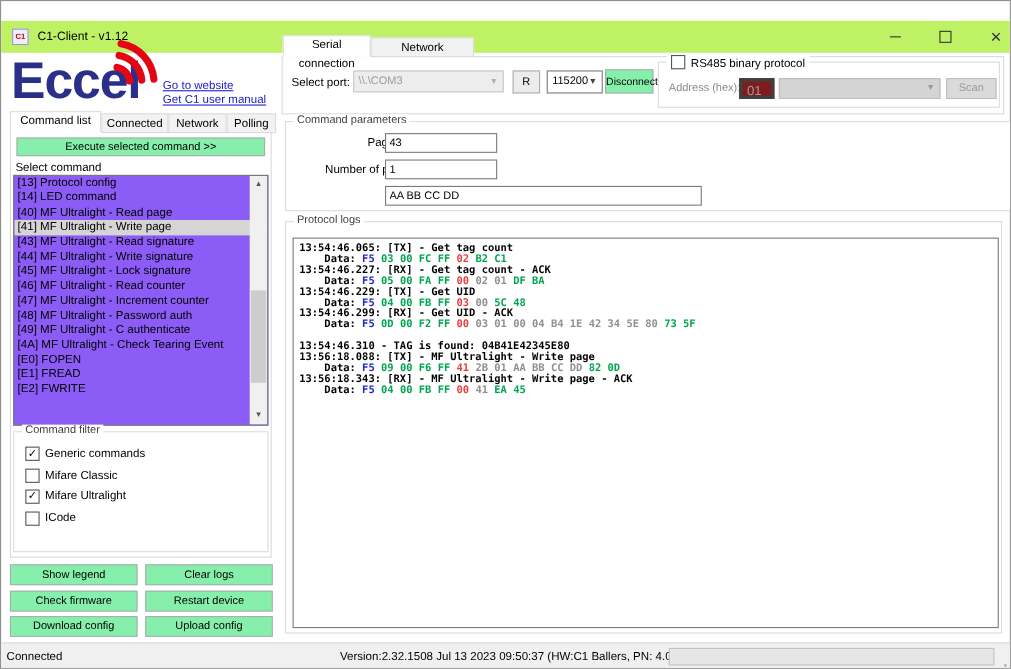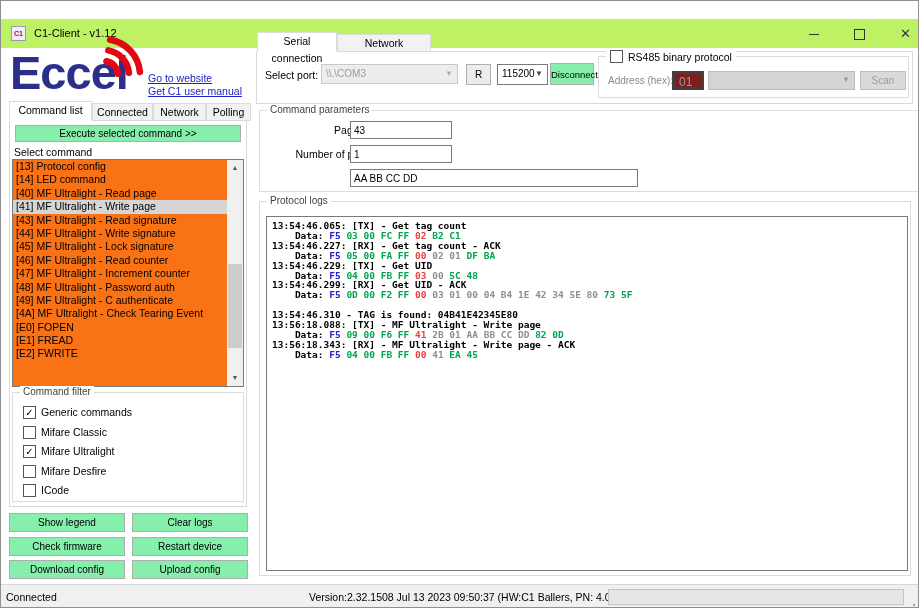--- a/index.html
+++ b/index.html
@@ -39,21 +39,21 @@
   #tab-net{left:152px;top:102px;width:53px;}
   #tab-poll{left:205px;top:102px;width:45px;}
   #left-page{left:8px;top:119px;width:238px;height:387px;}
 
   .btn{background:#86efac;border:1px solid #adadad;font-family:"Liberation Sans",sans-serif;
        font-size:10px;color:#000;text-align:center;padding:0;}
   #execute-btn{left:14px;top:124px;width:226px;height:17px;}
   #select-command-label{left:13px;top:145px;}
 
   #command-list{left:11px;top:158px;width:232px;height:228px;border:1px solid #7a7a7a;
-                background:#f97316;overflow:hidden;}
+                background:#8b5cf6;overflow:hidden;}
   .list-item{height:13.4px;line-height:13.4px;padding-left:3px;font-size:10.5px;white-space:nowrap;}
   .list-item.selected{background:#d5d5d5;}
   #list-scrollbar{right:0;top:0;width:16px;height:226px;background:#f0f0f0;position:absolute;}
   .sb-arrow{left:0;width:16px;height:16px;text-align:center;font-size:7px;color:#555;line-height:16px;}
   #sb-up{top:0;}
   #sb-down{top:210px;}
   #sb-thumb{left:1px;top:104px;width:14px;height:84px;background:#cdcdcd;}
 
   .groupbox{border:1px solid #dcdcdc;background:#fff;}
   .group-label{position:absolute;top:-7px;left:7px;background:#fff;padding:0 3px;font-size:10px;color:#3f3f3f;}
@@ -173,21 +173,20 @@
       <div id="sb-down" class="abs sb-arrow">▼</div>
     </div>
     </div>
 
   <div id="filter-group" class="abs groupbox">
     <span class="group-label">Command filter</span>
     <div id="filter-list">
         <div class="chk-row"><span class="chk">✓</span><span class="chk-label">Generic commands</span></div>
         <div class="chk-row"><span class="chk"></span><span class="chk-label">Mifare Classic</span></div>
         <div class="chk-row"><span class="chk">✓</span><span class="chk-label">Mifare Ultralight</span></div>
-        <div class="chk-row"><span class="chk"></span><span class="chk-label">Mifare Desfire</span></div>
         <div class="chk-row"><span class="chk"></span><span class="chk-label">ICode</span></div>
       </div>
   </div>
 
   <div id="action-buttons" class="abs">
       <button class="btn action-btn" style="left: 0px; top: 0px;">Show legend</button>
       <button class="btn action-btn" style="left: 123px; top: 0px;">Clear logs</button>
       <button class="btn action-btn" style="left: 0px; top: 23.5px;">Check firmware</button>
       <button class="btn action-btn" style="left: 123px; top: 23.5px;">Restart device</button>
       <button class="btn action-btn" style="left: 0px; top: 47px;">Download config</button>

